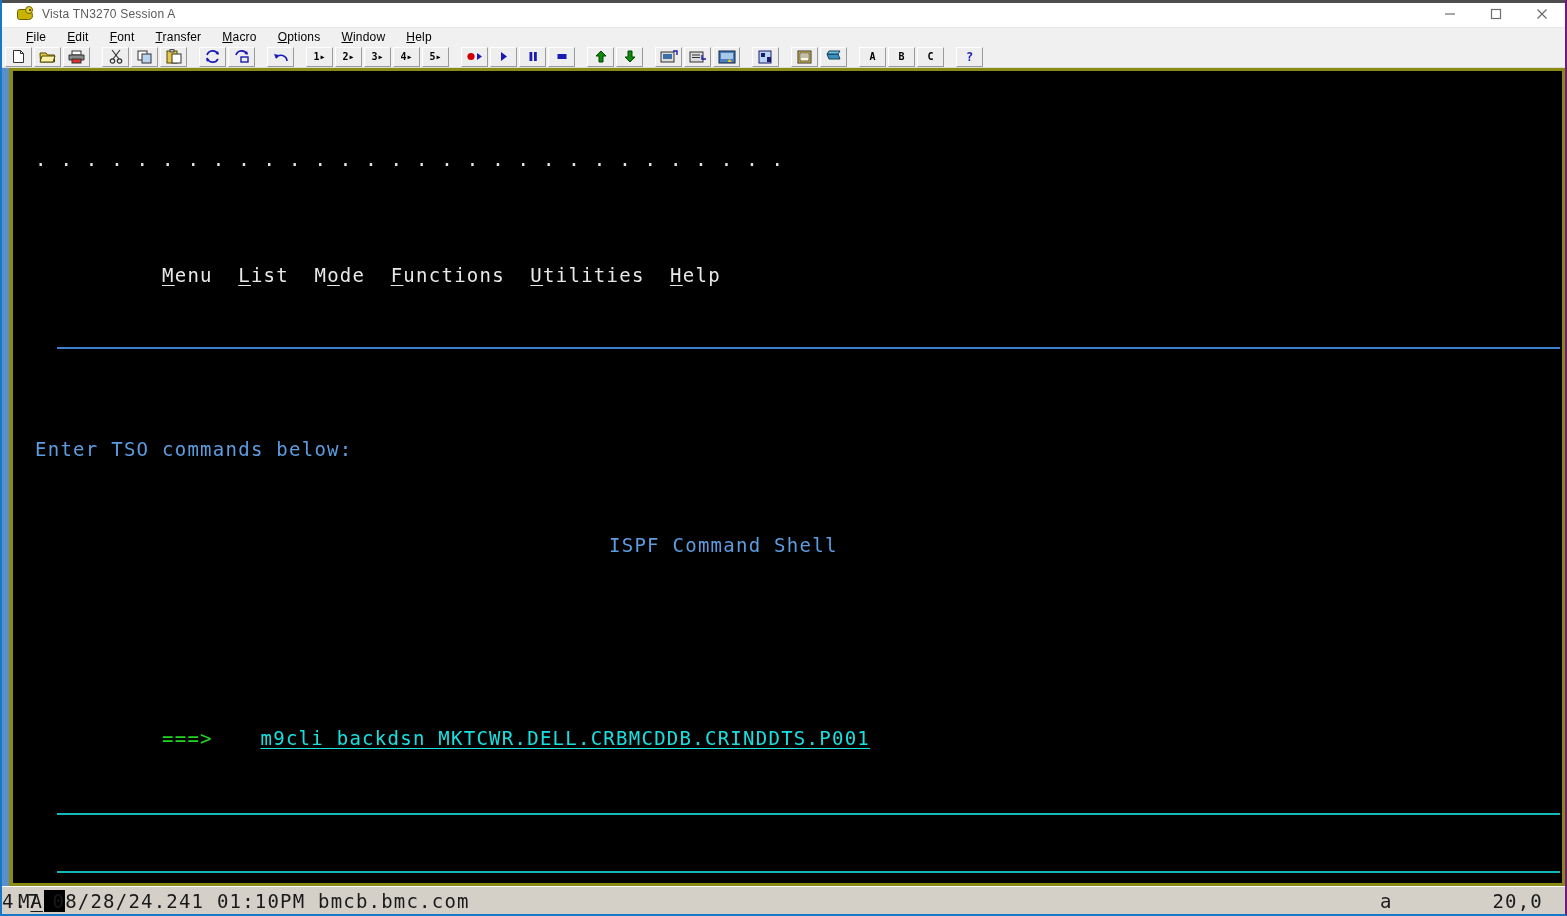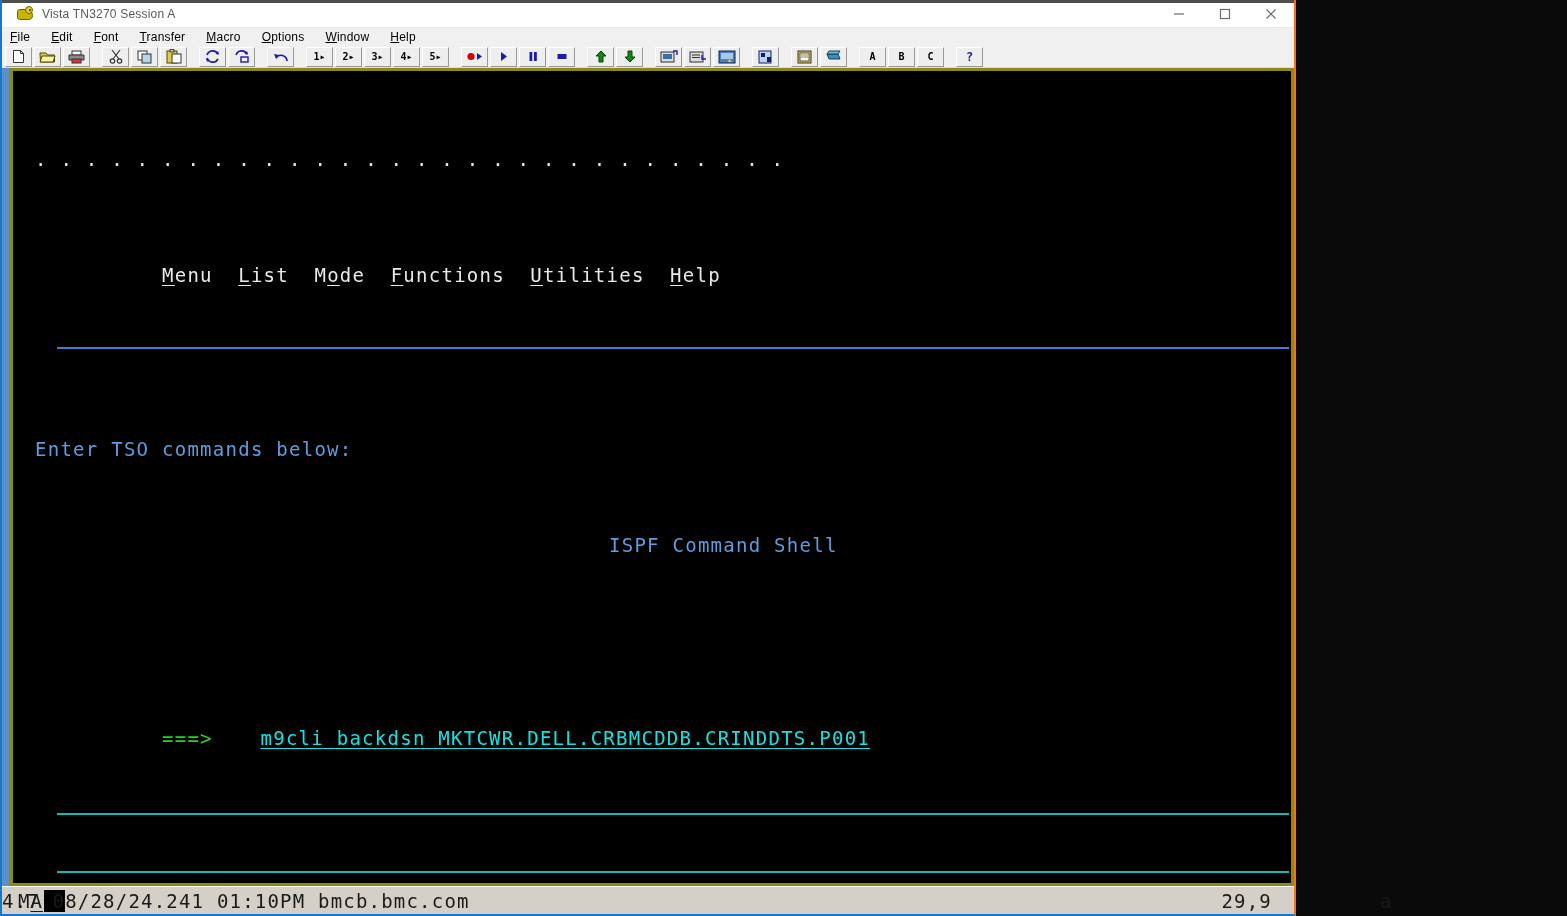--- a/index.html
+++ b/index.html
@@ -7,28 +7,28 @@
 
   html, body {
     width: 1567px;
     height: 916px;
     overflow: hidden;
     background: #0a0a0a;
     font-family: "Liberation Sans", sans-serif;
   }
 
   #app {
-    width: 1296px;
+    width: 1567px;
     height: 916px;
     position: relative;
     background: #f0f0f0;
     display: flex;
     flex-direction: column;
     border-left: 2px solid #1878c8;
-    border-right: 2px solid #f97316;
+    border-right: 2px solid #701a75;
     border-bottom: 2px solid #1878c8;
   }
 
   
   .titlebar {
     height: 28px;
     background: #ffffff;
     display: flex;
     align-items: center;
     flex: 0 0 28px;
@@ -88,21 +88,21 @@
   }
   .tb-btn svg { display: block; }
 
   
   .menubar {
     height: 18px;
     flex: 0 0 18px;
     background: #f0f0f0;
     display: flex;
     align-items: center;
-    padding-left: 8px;
+    padding-left: 24px;
     font-size: 12px;
     color: #000;
   }
   .menubar .mi {
     margin-right: 21px;
     white-space: nowrap;
     letter-spacing: .2px;
   }
   .menubar .mi u { text-decoration: underline; }
 
@@ -580,16 +580,16 @@
         <span class="ul">A</span>
         <span class="sb-block"></span>
     </div>
     <div class="sb-center">
       <span>4.7</span>
       <span>08/28/24.241</span>
       <span>01:10PM</span>
       <span>bmcb.bmc.com</span>
     </div>
     <div class="sb-a">a</div>
-    <div class="sb-pos">29,9</div>
+    <div class="sb-pos">20,0</div>
   </div>
 
 </div>
 
 </body></html>

